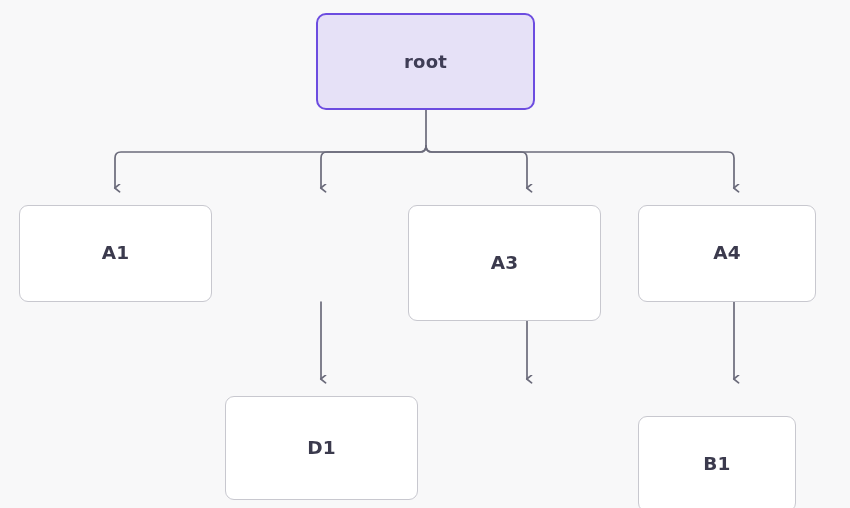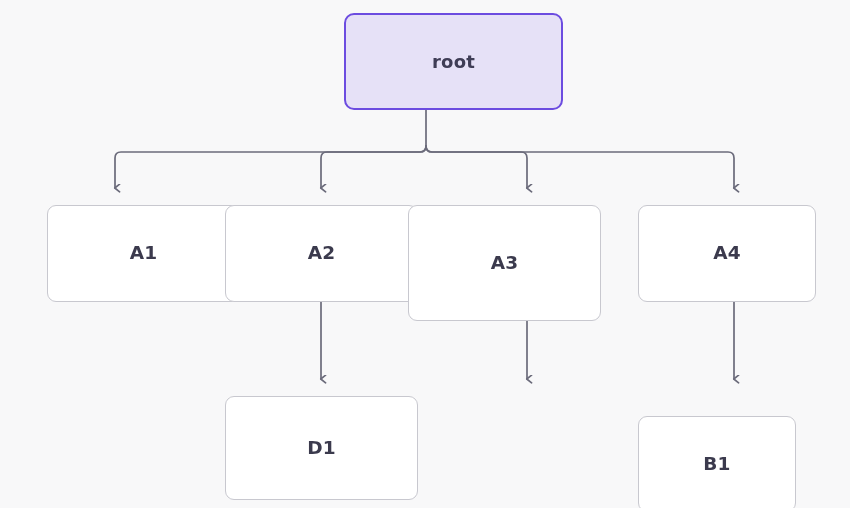--- a/index.html
+++ b/index.html
@@ -39,21 +39,20 @@
     font-size: 18.5px;
     font-weight: bold;
     letter-spacing: 0.2px;
   }
   .node.root {
     background: #e6e1f7;
     border: 2.2px solid #6c4ce0;
     border-radius: 10px;
     color: #3f3d56;
     font-size: 18px;
-    margin-left: 28px;
   }
   .node-label {
     line-height: 1;
     user-select: none;
   }
 </style>
 </head>
 <body>
 
 <div id="diagram">
@@ -82,27 +81,24 @@
       <path d="M 527,302 L 527,379" marker-end="url(#arrowhead)"></path>
 
       <path d="M 734,302 L 734,379" marker-end="url(#arrowhead)"></path>
     </g>
   </svg>
 
   <div class="node root" style="left:316px; top:13px; width:219px; height:97px;">
     <span class="node-label">root</span>
   </div>
 
-  <div class="node" style="left:19px; top:205px; width:193px; height:97px;margin-left:28px;">
+  <div class="node" style="left:19px; top:205px; width:193px; height:97px;">
     <span class="node-label">A1</span>
   </div>
 
-  <div class="node" style="left:225px; top:205px; width:193px; height:97px;">
-    <span class="node-label">A2</span>
-  </div>
 
   <div class="node" style="left:408px; top:205px; width:193px; height:116px;">
     <span class="node-label">A3</span>
   </div>
 
   <div class="node" style="left:638px; top:205px; width:178px; height:97px;">
     <span class="node-label">A4</span>
   </div>
 
   <div class="node" style="left:225px; top:396px; width:193px; height:104px;">

